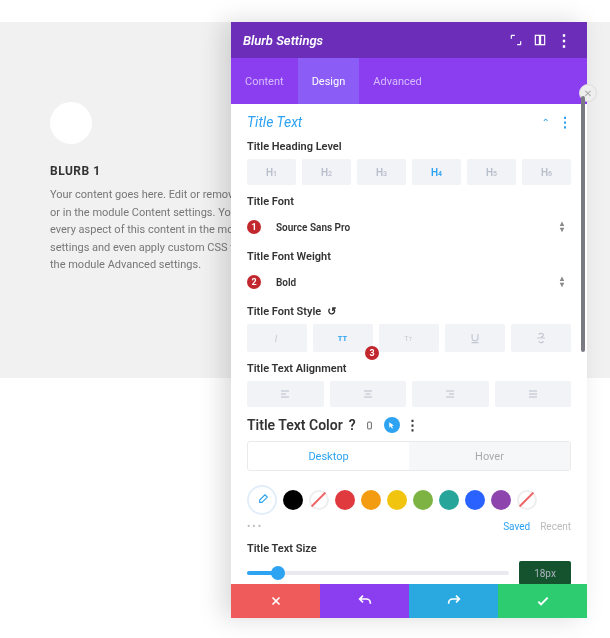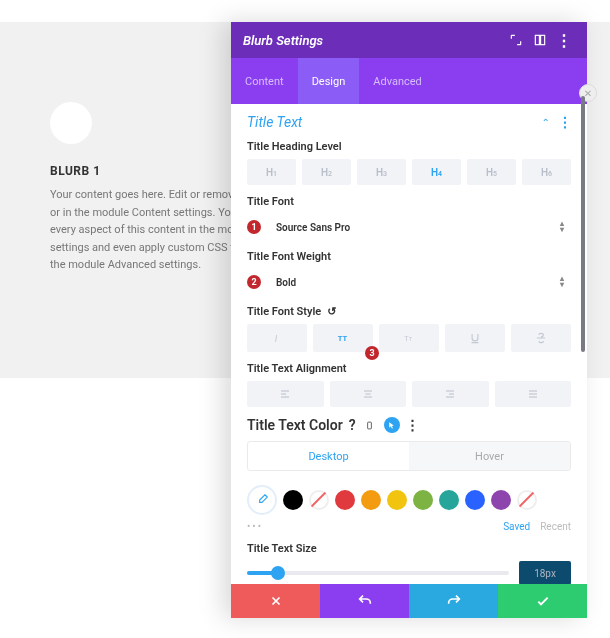--- a/index.html
+++ b/index.html
@@ -55,21 +55,21 @@
 .swatch.none::after { content:""; position:absolute; left:-3px; top:8px; width:26px; height:2px; background:#e66; transform:rotate(-45deg); }
 .saved-row { display: flex; gap: 10px; font-size: 10px; margin-top: 6px; }
 .saved-row .dots { color: #bbb; letter-spacing: 2px; }
 .saved-row .spacer { flex: 1; }
 .saved-txt { color: #2ea3f2; }
 .recent-txt { color: #bbb; }
 .slider-row { display: flex; align-items: center; gap: 10px; margin-top: 6px; }
 .slider-track { flex: 1; height: 4px; background: #e9e9ef; border-radius: 2px; position: relative; }
 .slider-fill { position: absolute; left: 0; top: 0; bottom: 0; background: #2ea3f2; border-radius: 2px; }
 .slider-knob { position: absolute; top: -5px; width: 14px; height: 14px; border-radius: 50%; background: #2ea3f2; transform: translateX(-50%); }
-.slider-val { width: 52px; height: 24px; background: #0c4a6e; color: #aeb4c2; font-size: 10px; display: flex; align-items: center; justify-content: center; border-radius: 2px; }
+.slider-val { width: 52px; height: 24px; background: #14532d; color: #aeb4c2; font-size: 10px; display: flex; align-items: center; justify-content: center; border-radius: 2px; }
 .panel-footer { height: 34px; display: flex; }
 .fbtn { flex: 1; display: flex; align-items: center; justify-content: center; color: #fff; cursor: pointer; }
 .fbtn.cancel { background: #ef5a5a; }
 .fbtn.undo { background: #8b3ef0; }
 .fbtn.redo { background: #29a9e0; }
 .fbtn.save { background: #2ecc71; }
 .scroll-ind { position: absolute; right: 2px; top: 74px; width: 4px; height: 256px; background: #7a7a82; border-radius: 2px; }
 </style>
 </head>
 <body>

